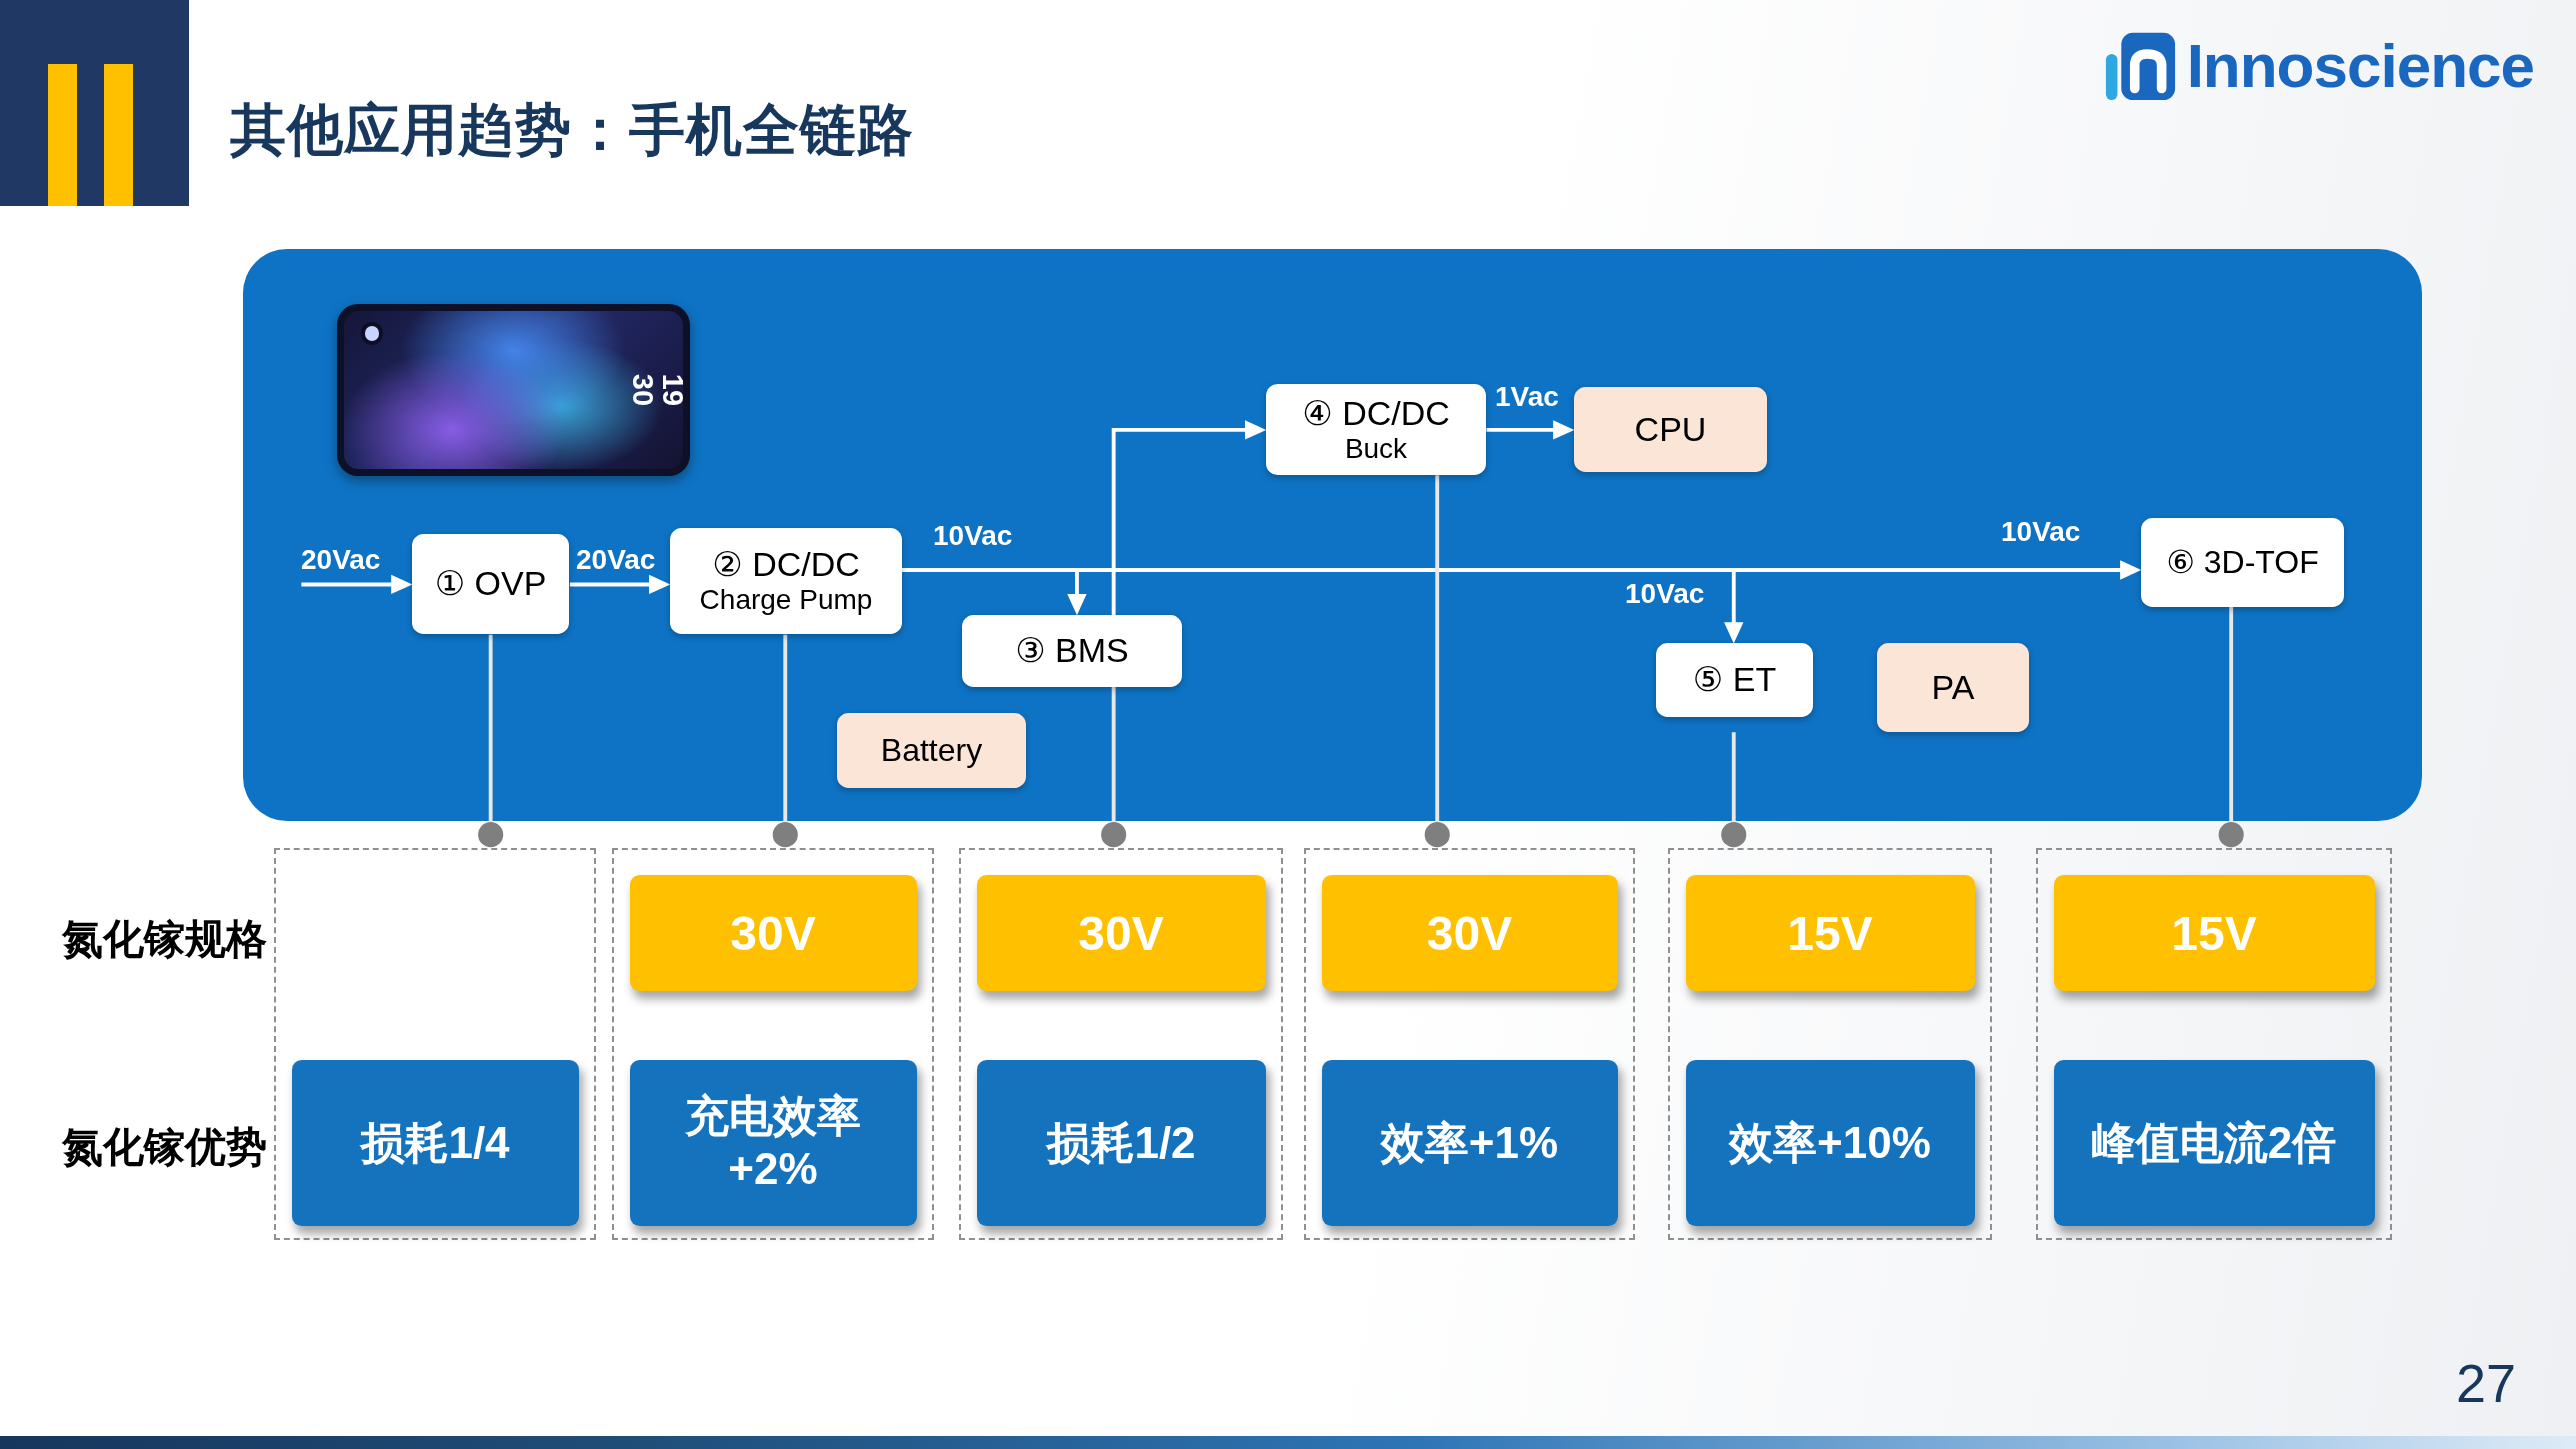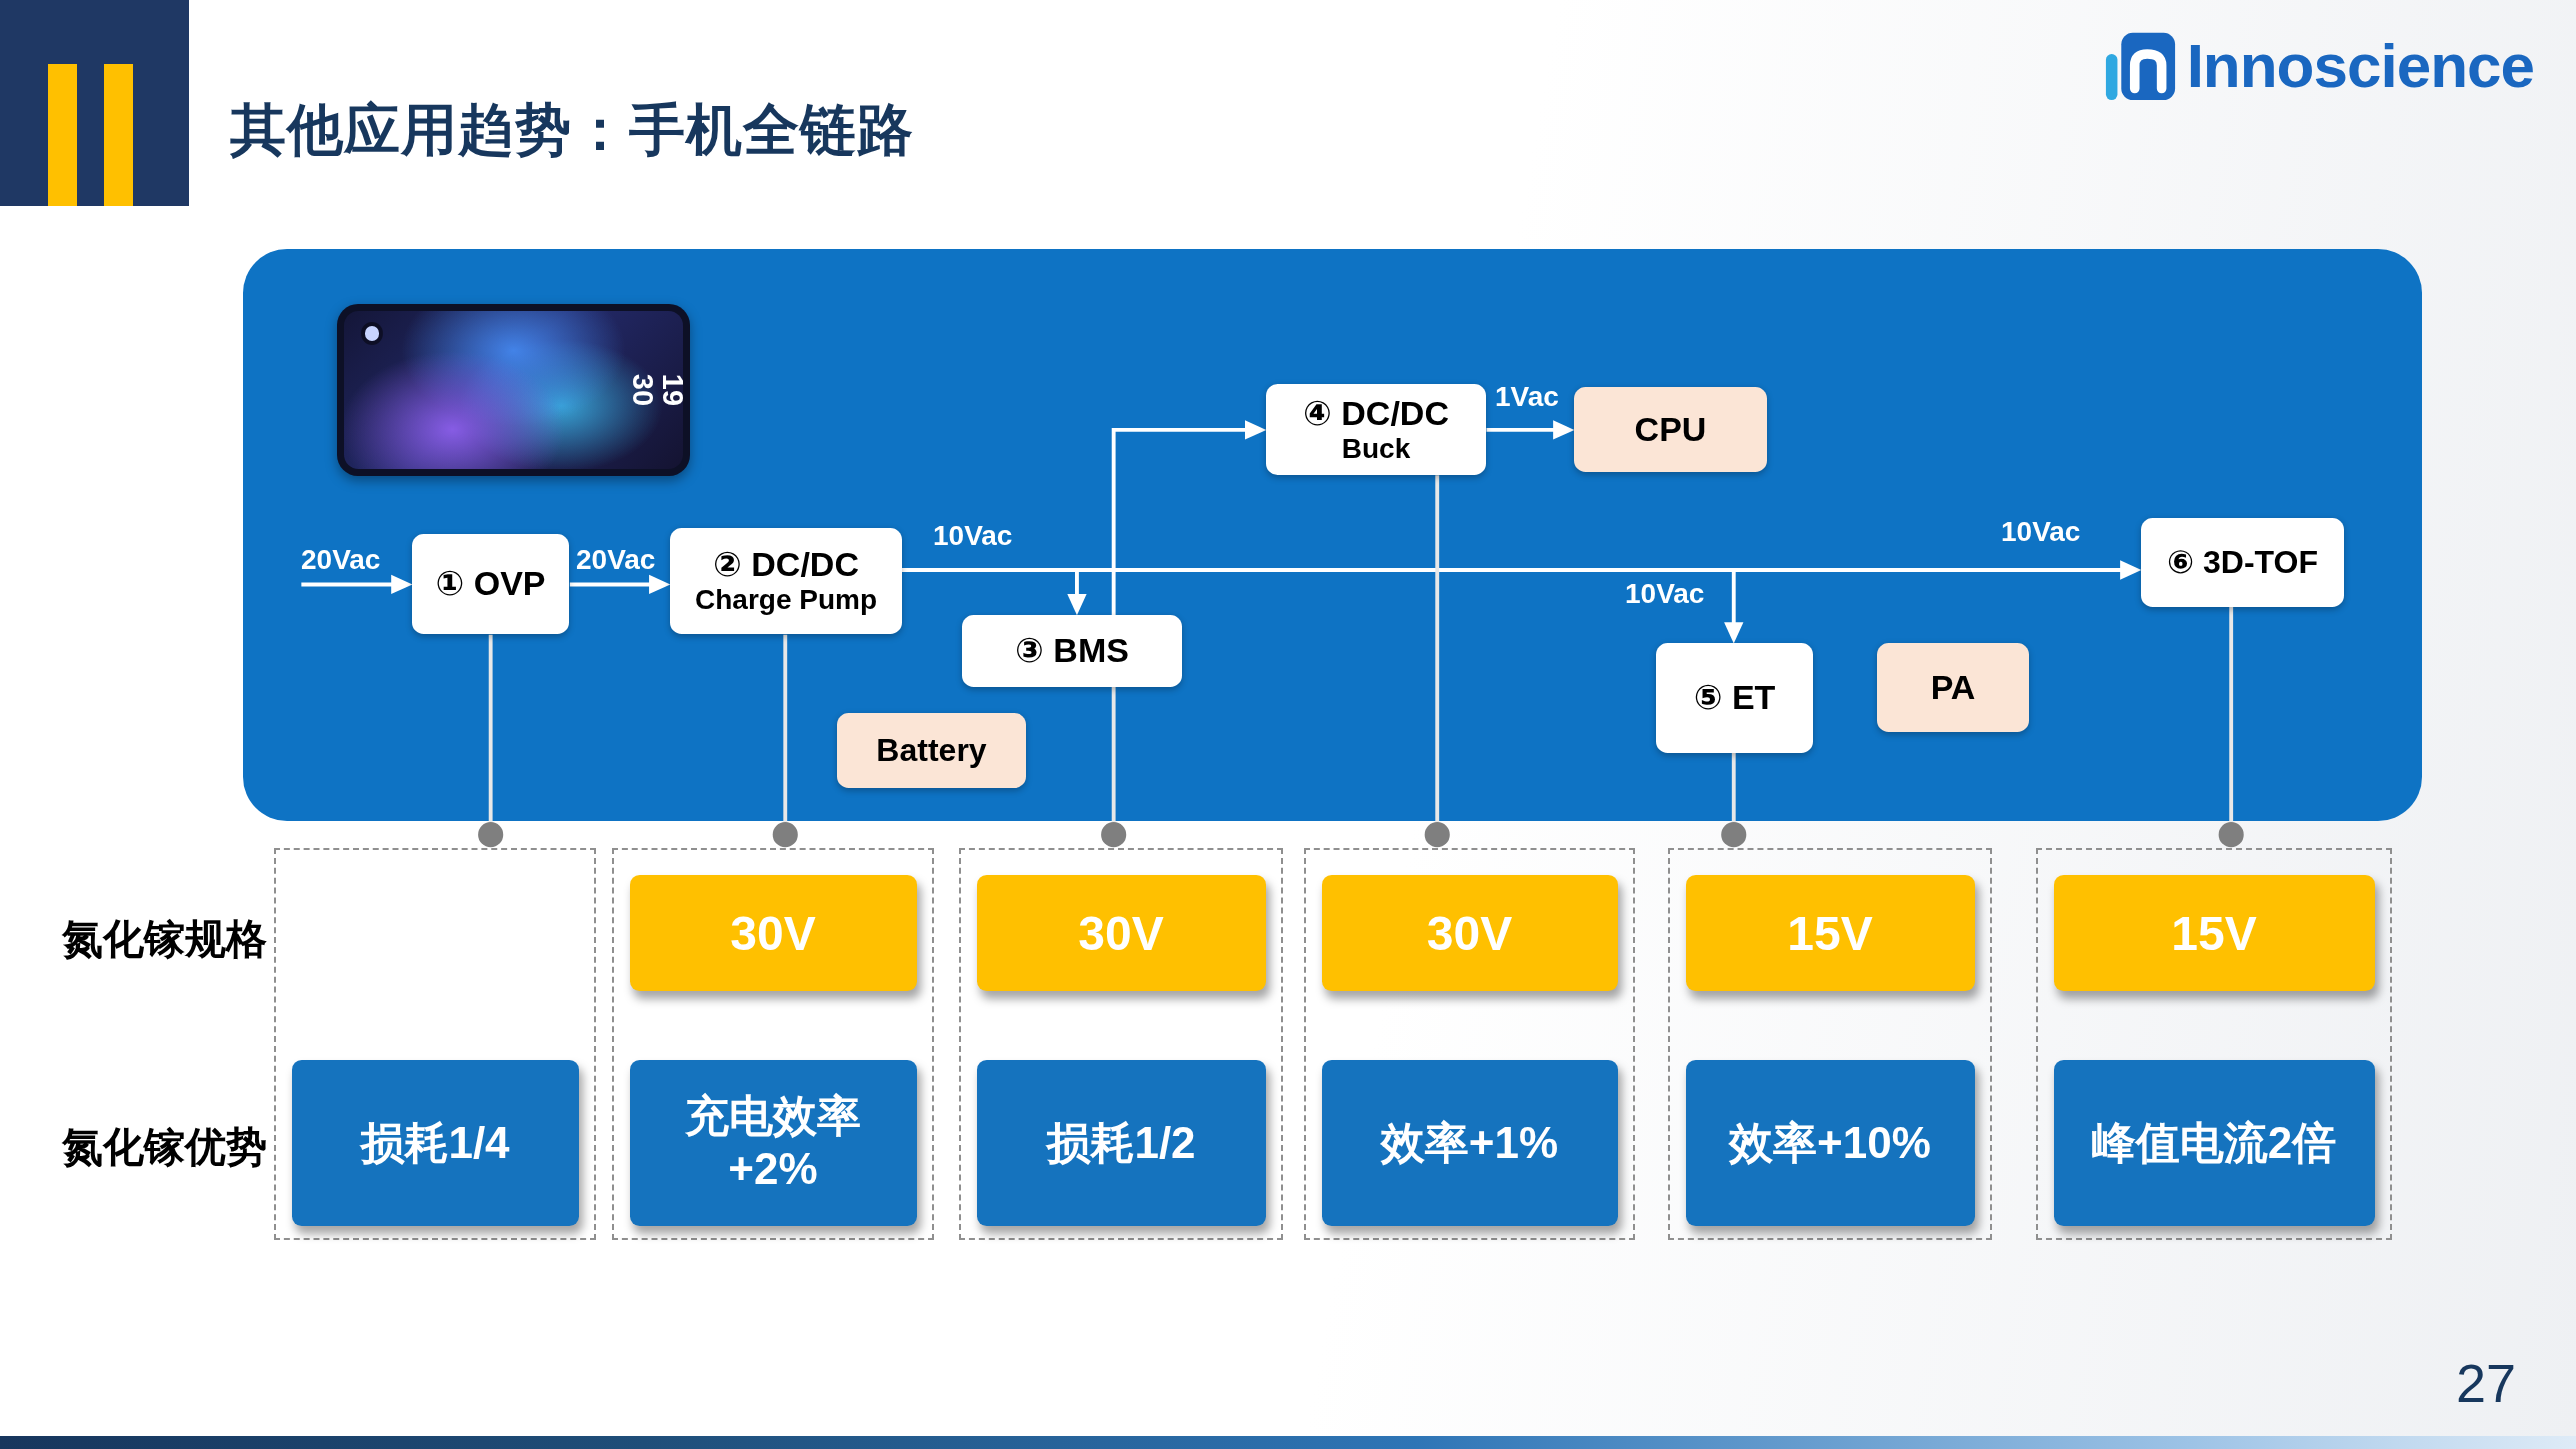--- a/index.html
+++ b/index.html
@@ -23,21 +23,21 @@
   .phone-screen{position:relative;width:100%;height:100%;border-radius:14.5px;overflow:hidden;
     background:
       radial-gradient(ellipse 60% 90% at 32% 75%,rgba(140,95,235,.95) 0%,rgba(140,95,235,0) 55%),
       radial-gradient(ellipse 55% 80% at 50% 25%,rgba(70,140,245,.9) 0%,rgba(70,140,245,0) 60%),
       radial-gradient(ellipse 50% 70% at 64% 60%,rgba(60,185,235,.85) 0%,rgba(60,185,235,0) 60%),
       linear-gradient(135deg,#141638 0%,#232a6a 45%,#141331 100%);}
   .camera-dot{position:absolute;left:21px;top:15.5px;width:14.5px;height:14.5px;border-radius:50%;background:#c8d4ff;box-shadow:0 0 0 3.9px rgba(0,0,0,.45);}
   .phone-clock{position:absolute;right:9.7px;top:50%;transform:translateY(-50%) rotate(90deg);color:#fff;font-weight:bold;font-size:29px;line-height:1.05;text-align:center;}
   
   .node{position:absolute;background:#fff;border-radius:11.6px;display:flex;flex-direction:column;align-items:center;justify-content:center;
-    color:#000;font-weight:bold;text-align:center;z-index:4;box-shadow:0 2.9px 6.8px rgba(0,0,0,.25);}
+    color:#000;font-weight:normal;text-align:center;z-index:4;box-shadow:0 2.9px 6.8px rgba(0,0,0,.25);}
   .node.peach{background:#FBE5D6;}
   .n-main{font-size:34px;line-height:1.15;}
   .n-sub{font-size:28px;line-height:1.15;}
   .vlabel{position:absolute;color:#fff;font-weight:bold;font-size:28px;z-index:5;white-space:nowrap;}
   
   .col{position:absolute;top:848px;height:392px;border:2.9px dashed #8f8f8f;box-sizing:border-box;background:transparent;z-index:2;}
   .spec-box{position:absolute;left:15.5px;right:15.5px;top:25px;height:116px;background:#FFC000;border-radius:9.7px;
     display:flex;align-items:center;justify-content:center;color:#fff;font-weight:bold;font-size:48px;
     box-shadow:3.9px 7.7px 9.7px rgba(0,0,0,.35);}
   .adv-box{position:absolute;left:15.5px;right:15.5px;top:210px;height:166px;background:#1573BE;border-radius:9.7px;
@@ -135,21 +135,21 @@
   <div class="node" style="left:1266px;top:384px;width:220px;height:91px">
     <span class="n-main">④ DC/DC</span>
     <span class="n-sub">Buck</span>
   </div>
   <div class="node peach" style="left:1574px;top:387px;width:193px;height:85px">
     <span class="n-main">CPU</span>
   </div>
   <div class="node peach" style="left:837px;top:713px;width:189px;height:75px">
     <span class="n-main" style="font-size:32px">Battery</span>
   </div>
-  <div class="node" style="left:1656px;top:643px;width:157px;height:110px">
+  <div class="node" style="left:1656px;top:643px;width:157px;height:74px">
     <span class="n-main">⑤ ET</span>
   </div>
   <div class="node peach" style="left:1877px;top:643px;width:152px;height:89px">
     <span class="n-main">PA</span>
   </div>
   <div class="node" style="left:2141px;top:518px;width:203px;height:89px">
     <span class="n-main" style="font-size:32px">⑥ 3D-TOF</span>
   </div>
 
   <div class="vlabel" style="left:301px;top:544px">20Vac</div>

